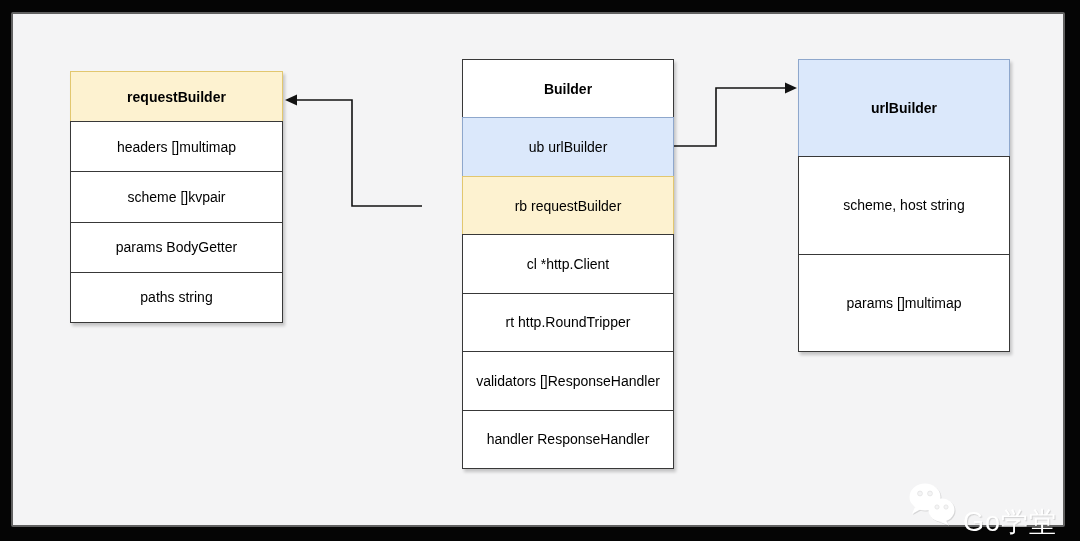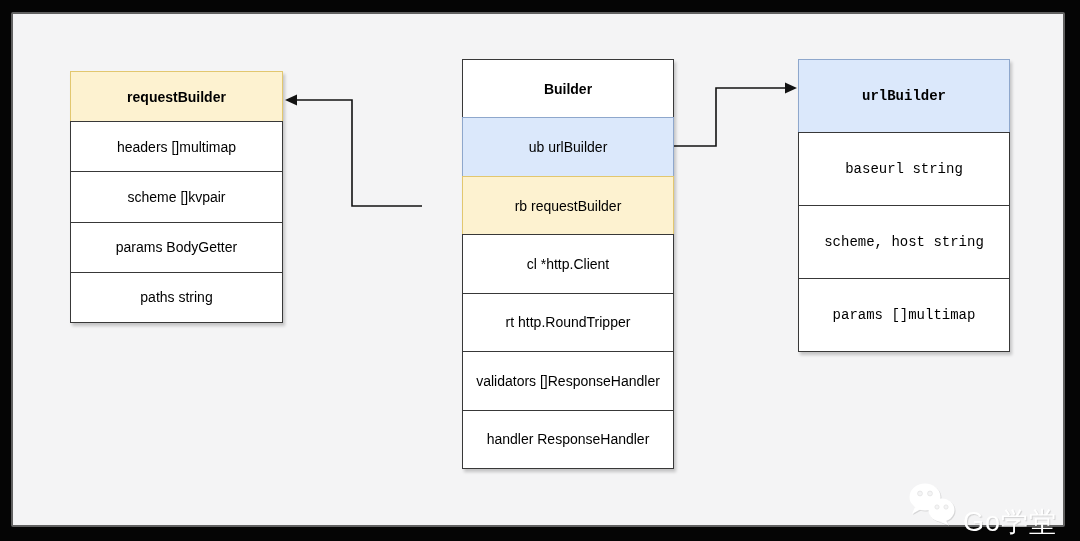--- a/index.html
+++ b/index.html
@@ -24,21 +24,21 @@
     flex:1 1 0;display:flex;align-items:center;justify-content:center;
     box-sizing:border-box;background:#ffffff;border:1px solid #383838;
     font-size:14px;color:#000;text-align:center;padding:0 4px;
   }
   .cell + .cell{margin-top:-1px;}
   .cell.hdr{font-weight:bold;}
   .cell.yellow{background:#fdf2d0;border-color:#e2c76f;}
   .cell.blue{background:#dbe8fb;border-color:#8ea7cc;}
   #box-request{left:70px;top:71px;width:213px;height:252px;}
   #box-builder{left:422px;top:59px;width:212px;height:410px;margin-left:40px;}
-  #box-url{left:798px;top:59px;width:212px;height:293px;font-family:Liberation Mono, monospace;}
+  #box-url{left:798px;top:59px;width:212px;height:293px;}
   .watermark{
     position:absolute;left:905px;top:470px;display:flex;align-items:center;
     color:#ffffff;
   }
   .watermark .wm-text{
     font-size:27px;line-height:1;margin-left:6px;letter-spacing:1px;
     text-shadow:1px 1px 1px rgba(0,0,0,0.15);
     margin-top:39px;
   }
   .wm-icon{filter:drop-shadow(1px 1px 0.5px rgba(0,0,0,0.12));}
@@ -74,21 +74,20 @@
   <div class="cell blue">ub urlBuilder</div>
   <div class="cell yellow">rb requestBuilder</div>
   <div class="cell">cl *http.Client</div>
   <div class="cell">rt http.RoundTripper</div>
   <div class="cell">validators []ResponseHandler</div>
   <div class="cell">handler ResponseHandler</div>
 </div>
 
 <div class="box" id="box-url">
   <div class="cell hdr blue">urlBuilder</div>
-  <div class="cell">baseurl string</div>
   <div class="cell">scheme, host string</div>
   <div class="cell">params []multimap</div>
 </div>
 
 <div class="watermark">
   <svg class="wm-icon" width="52" height="46" viewBox="0 0 52 46">
 
     <ellipse cx="20" cy="17" rx="15.5" ry="13.5" fill="#ffffff"></ellipse>
     <path d="M 10 27 L 7 34 L 16 29 Z" fill="#ffffff"></path>
     <circle cx="15" cy="13.5" r="2.4" fill="#f4f4f5" stroke="#e2e2e2" stroke-width="0.8"></circle>

